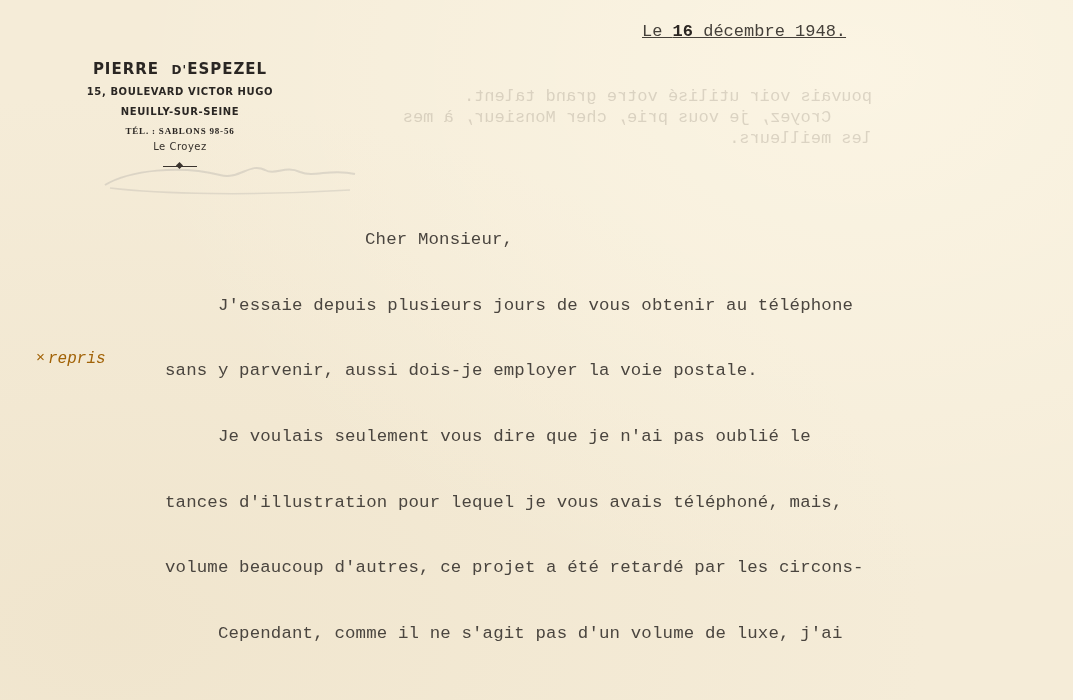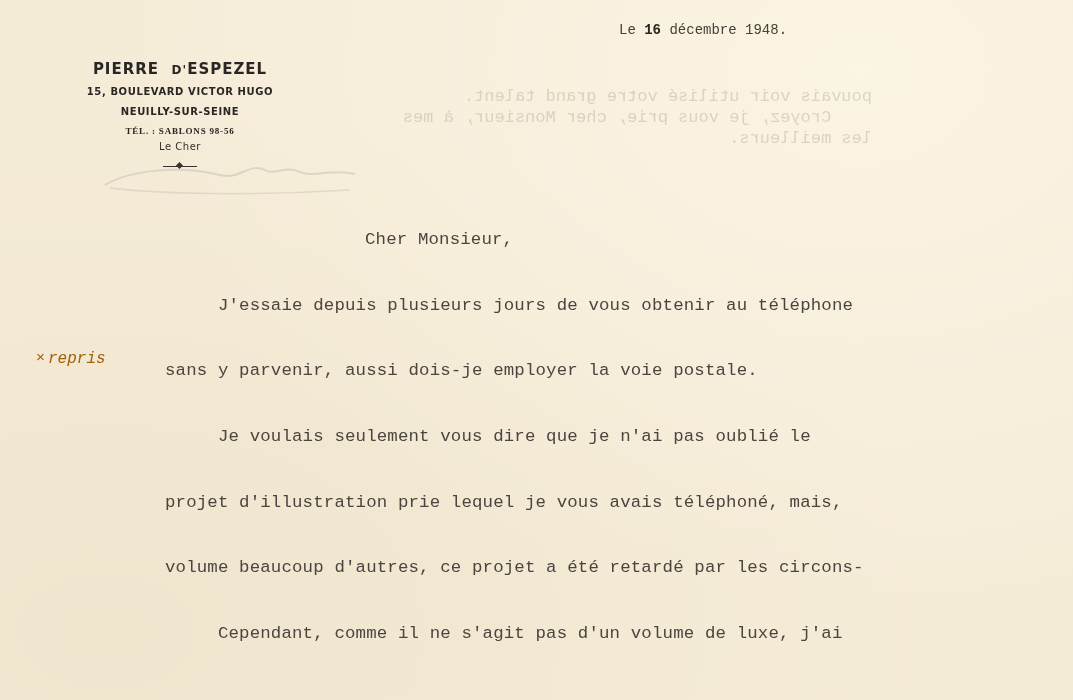--- a/index.html
+++ b/index.html
@@ -73,25 +73,26 @@
     .lh-ornament::after {
       content: "";
       position: absolute;
       left: 14px; top: 1px;
       width: 5px; height: 5px;
       background: #3a332d;
       transform: rotate(45deg);
     }
     .date {
       position: absolute;
-      left: 619px;
+      left: 642px;
       top: 22px;
-      font-size: 14px;
+      font-size: 17px;
       color: #45403a;
       white-space: pre;
+      text-decoration: underline;
     }
     .date .day { color: #2b2622; font-weight: bold; }
     .bleed {
       position: absolute;
       left: 352px;
       top: 86px;
       font-size: 17px;
       line-height: 21px;
       color: rgba(140,130,115,0.28);
       transform: scaleX(-1);
@@ -149,36 +150,36 @@
 <span>    Croyez, je vous prie, cher Monsieur, à mes</span>
 <span>les meilleurs.</span></div>
 
 <div class="letterhead">
   <div class="lh-name">
     <span>PIERRE</span>&nbsp;&nbsp;<span class="small-caps">D'</span><span>ESPEZEL</span>
   </div>
   <div class="lh-line">15, BOULEVARD VICTOR HUGO</div>
   <div class="lh-line">NEUILLY-SUR-SEINE</div>
   <div class="lh-tel">TÉL. : SABLONS 98-56</div>
-  <div class="lh-matin">Le Cher</div>
+  <div class="lh-matin">Le Croyez</div>
   <div class="lh-ornament"></div>
 </div>
 
 <div class="date"><span>Le </span><span class="day">16</span><span> décembre 1948.</span></div>
 
 <div class="margin-note">
   <span class="star">×</span><span>repris</span>
 </div>
 
 <div class="body-text">
   <span class="line salutation">Cher Monsieur,</span>
   <span class="line">     J'essaie depuis plusieurs jours de vous obtenir au téléphone</span>
   <span class="line">sans y parvenir, aussi dois-je employer la voie postale.</span>
   <span class="line">     Je voulais seulement vous dire que je n'ai pas oublié le</span>
-  <span class="line">projet d'illustration prie lequel je vous avais téléphoné, mais,</span>
+  <span class="line">tances d'illustration pour lequel je vous avais téléphoné, mais,</span>
   <span class="line">volume beaucoup d'autres, ce projet a été retardé par les circons-</span>
   <span class="line">     Cependant, comme il ne s'agit pas d'un volume de luxe, j'ai</span>
   
   
   
   
   
   
   
   

